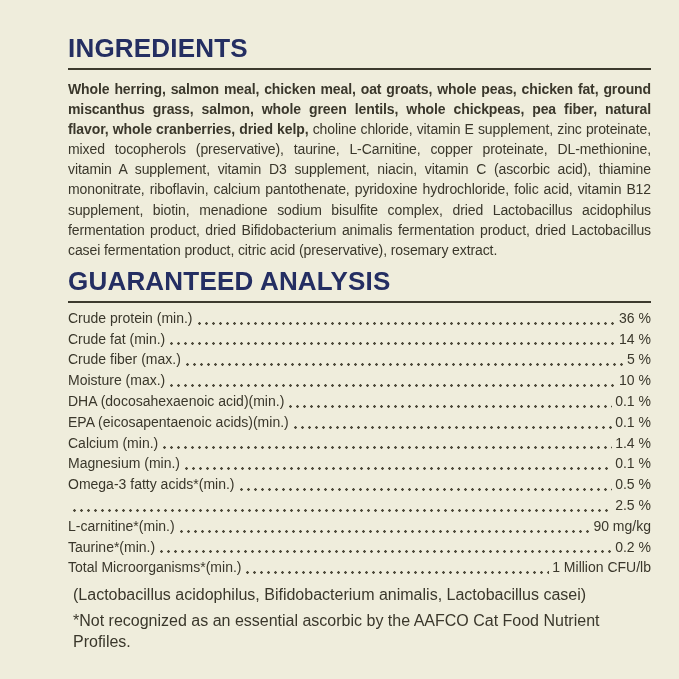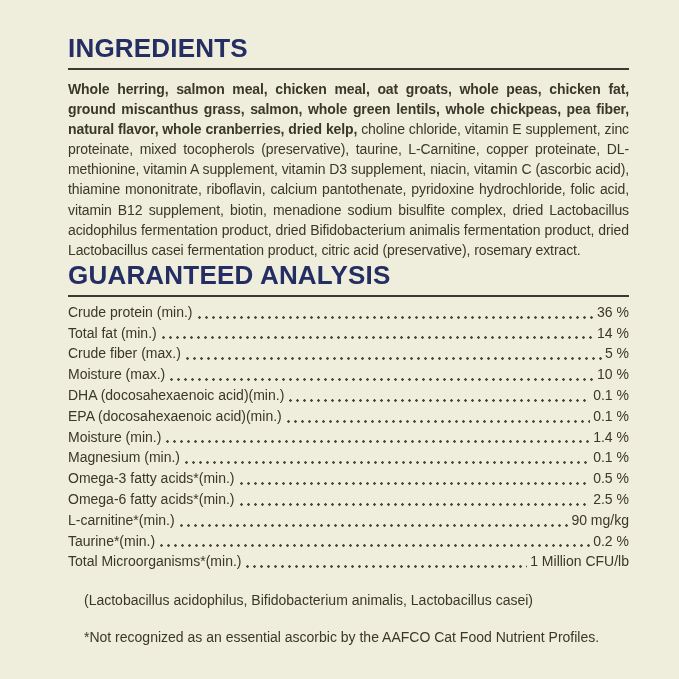--- a/index.html
+++ b/index.html
@@ -5,42 +5,42 @@
   :root{
     --bg:#efeddc; --heading:#242e62; --text:#3a372b; --rule:#3c3a2e; --dots:#4e4a3a;
   }
   html,body{margin:0;padding:0;}
   body{
     width:679px;height:679px;overflow:hidden;
     background:var(--bg);
     font-family:"Liberation Sans",sans-serif;
     color:var(--text);
   }
-  .panel{box-sizing:border-box;width:679px;height:679px;padding:34px 50px 0 68px;}
+  .panel{box-sizing:border-box;width:679px;height:679px;padding:34px 28px 0 68px;}
   .section-title{
     margin:0;font-size:26px;line-height:28px;font-weight:bold;
     letter-spacing:.2px;color:var(--heading);
   }
   .rule{border:none;border-top:2px solid var(--rule);margin:6px 0 0;}
   .ingredients-text{
-    margin:9px 0 1px;font-size:14px;line-height:20.1px;letter-spacing:-.1px;
+    margin:9px 0 7px;font-size:14px;line-height:20.1px;letter-spacing:-.1px;
     text-align:justify;color:var(--text);
   }
   .ingredients-text .lead{font-weight:bold;}
   .ga-title{}
   .ga-table{margin-top:7px;}
   .ga-row{display:flex;align-items:baseline;height:20.8px;font-size:14px;}
   .ga-label,.ga-value{white-space:nowrap;text-align:center;}
   .ga-leader{
     flex:1 1 auto;align-self:stretch;margin:0 3px;
     background-image:radial-gradient(circle,var(--dots) 1.1px,rgba(78,74,58,0) 1.5px);
     background-size:7px 3px;background-repeat:repeat-x;
     background-position:0 calc(100% - 6px);
   }
-  .ga-note,.ga-footnote{margin:16px;font-size:14px;line-height:20.8px;}
+  .ga-note,.ga-footnote{margin:5px;font-size:16px;line-height:20.8px;}
 </style>
 </head>
 <body>
 
 <div class="panel">
 
   <section>
     <h1 class="section-title">INGREDIENTS</h1>
     <hr class="rule">
     <p class="ingredients-text">
@@ -52,61 +52,60 @@
   <section>
     <h1 class="section-title ga-title">GUARANTEED ANALYSIS</h1>
     <hr class="rule">
     <div class="ga-table">
         <div class="ga-row">
           <span class="ga-label">Crude protein (min.)</span>
           <span class="ga-leader"></span>
           <span class="ga-value">36 %</span>
         </div>
         <div class="ga-row">
-          <span class="ga-label">Total fat (min.)</span>
+          <span class="ga-label">Crude fat (min.)</span>
           <span class="ga-leader"></span>
           <span class="ga-value">14 %</span>
         </div>
         <div class="ga-row">
           <span class="ga-label">Crude fiber (max.)</span>
           <span class="ga-leader"></span>
           <span class="ga-value">5 %</span>
         </div>
         <div class="ga-row">
           <span class="ga-label">Moisture (max.)</span>
           <span class="ga-leader"></span>
           <span class="ga-value">10 %</span>
         </div>
         <div class="ga-row">
           <span class="ga-label">DHA (docosahexaenoic acid)(min.)</span>
           <span class="ga-leader"></span>
           <span class="ga-value">0.1 %</span>
         </div>
         <div class="ga-row">
-          <span class="ga-label">EPA (docosahexaenoic acid)(min.)</span>
+          <span class="ga-label">EPA (eicosapentaenoic acids)(min.)</span>
           <span class="ga-leader"></span>
           <span class="ga-value">0.1 %</span>
         </div>
         <div class="ga-row">
-          <span class="ga-label">Moisture (min.)</span>
+          <span class="ga-label">Calcium (min.)</span>
           <span class="ga-leader"></span>
           <span class="ga-value">1.4 %</span>
         </div>
         <div class="ga-row">
           <span class="ga-label">Magnesium (min.)</span>
           <span class="ga-leader"></span>
           <span class="ga-value">0.1 %</span>
         </div>
         <div class="ga-row">
           <span class="ga-label">Omega-3 fatty acids*(min.)</span>
           <span class="ga-leader"></span>
           <span class="ga-value">0.5 %</span>
         </div>
         <div class="ga-row">
-          <span class="ga-label">Omega-6 fatty acids*(min.)</span>
           <span class="ga-leader"></span>
           <span class="ga-value">2.5 %</span>
         </div>
         <div class="ga-row">
           <span class="ga-label">L-carnitine*(min.)</span>
           <span class="ga-leader"></span>
           <span class="ga-value">90 mg/kg</span>
         </div>
         <div class="ga-row">
           <span class="ga-label">Taurine*(min.)</span>

